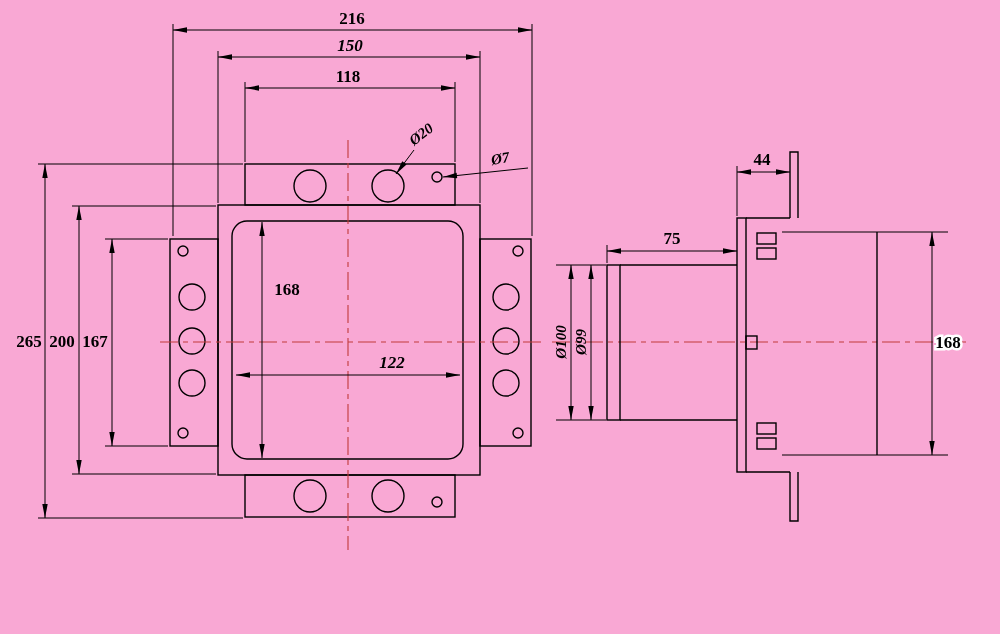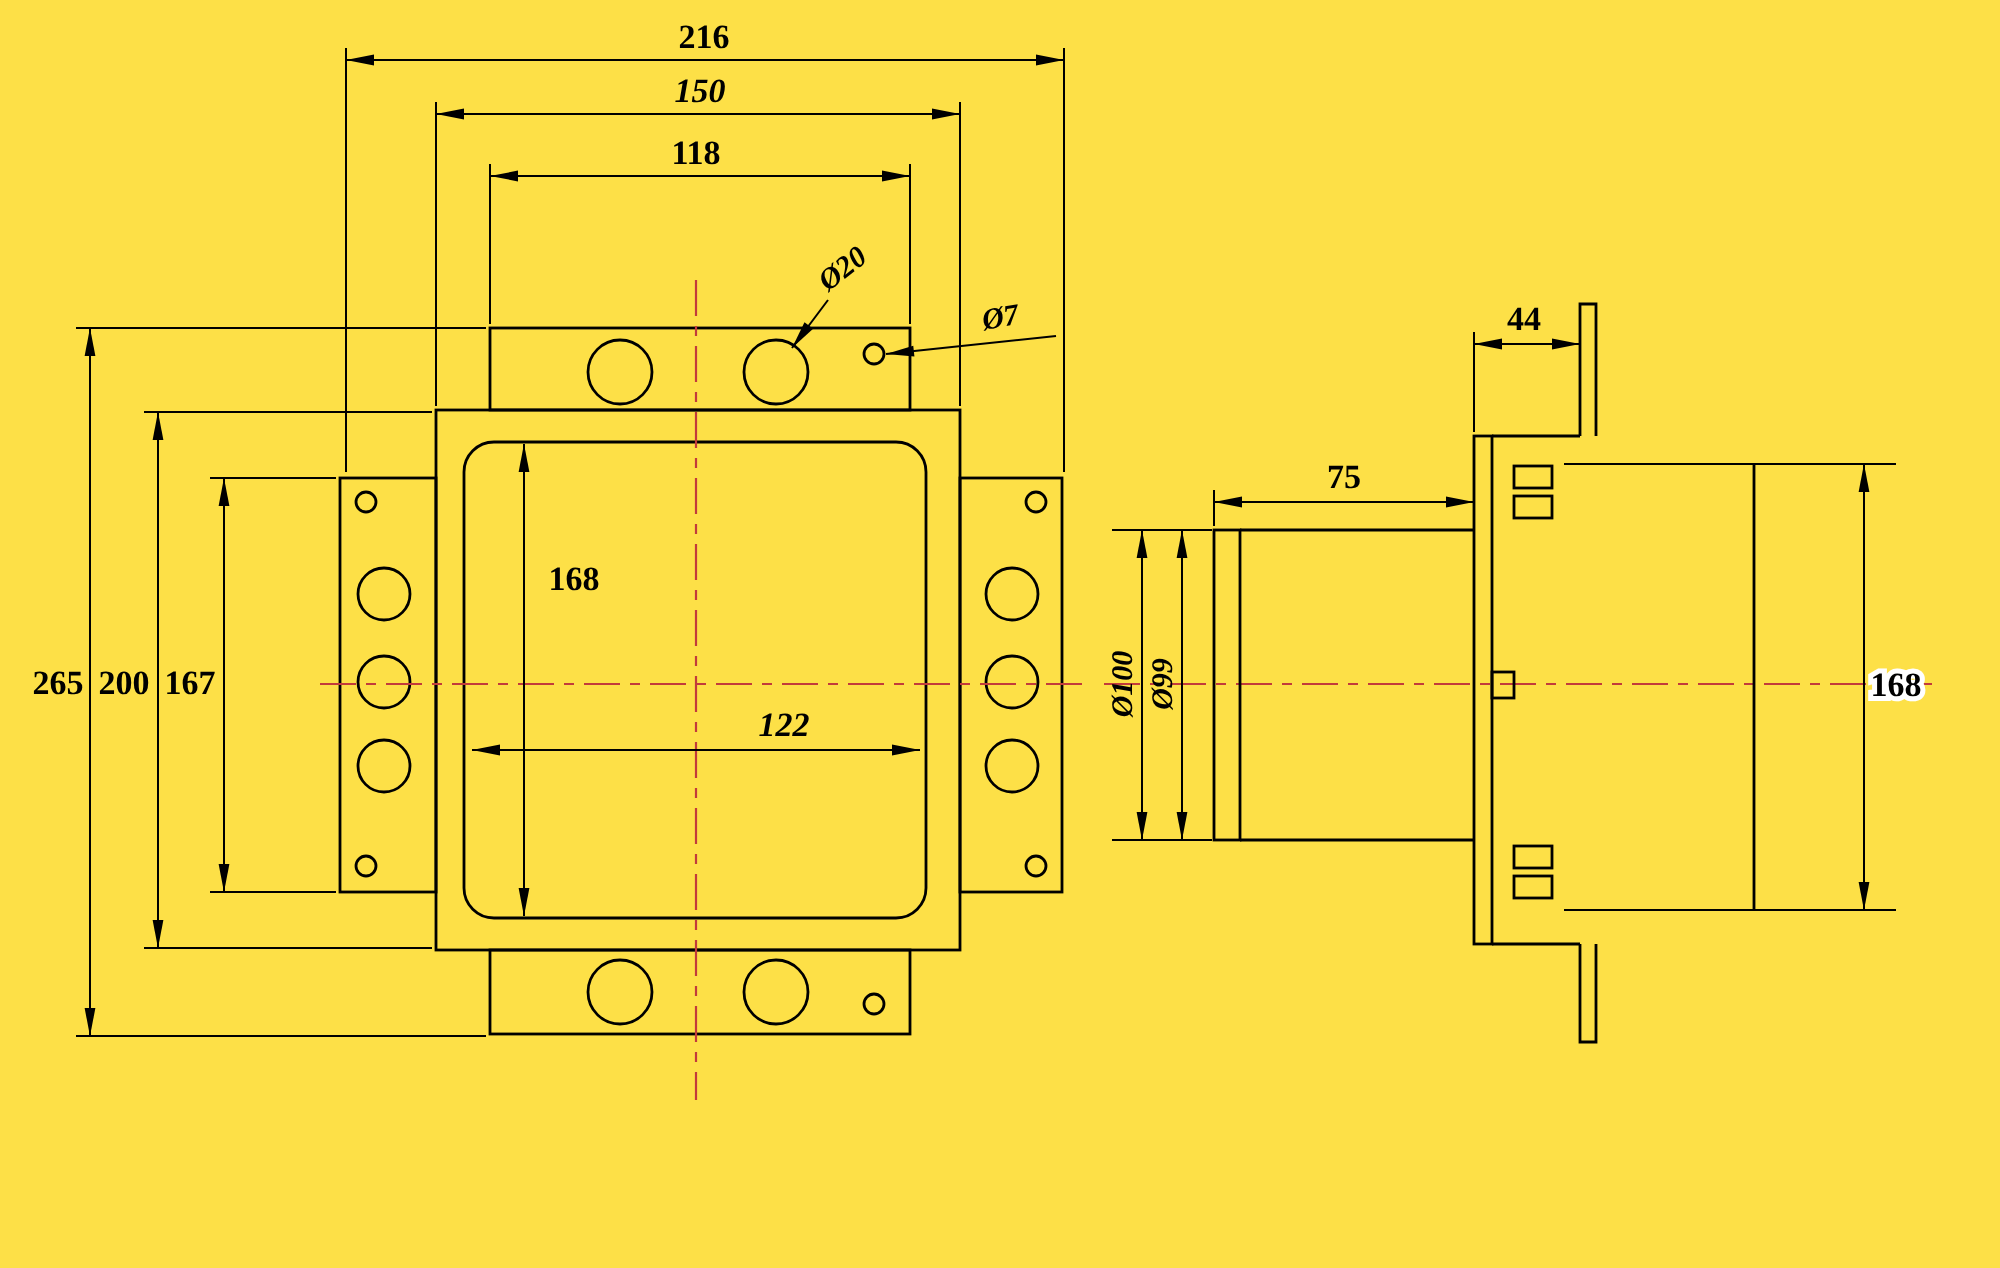--- a/index.html
+++ b/index.html
@@ -1,16 +1,16 @@
 <!DOCTYPE html>
 <html><head>
 <meta charset="utf-8">
 <style>
   html,body{margin:0;padding:0;background:#ffffff;}
-  .canvas{width:1000px;height:634px;position:relative;background:#fde047;overflow:hidden;}
+  .canvas{width:1000px;height:634px;position:relative;background:#f9a8d4;overflow:hidden;}
   svg{display:block;}
   .geo{fill:none;stroke:#000;stroke-width:1.4;}
   .geo rect,.geo circle,.geo path{fill:none;}
   .dim{stroke:#000;stroke-width:1;fill:none;}
   .cl{fill:none;stroke-width:1.1;stroke-dasharray:18 5 5 5;}
   text{font-family:"Liberation Serif","DejaVu Serif",serif;font-weight:bold;font-size:17px;fill:#000;}
   .it{font-style:italic;}
   .redlabel text{font-style:italic;font-size:15px;}
   .halo{paint-order:stroke;stroke:#fff;stroke-width:5;}
 </style>

